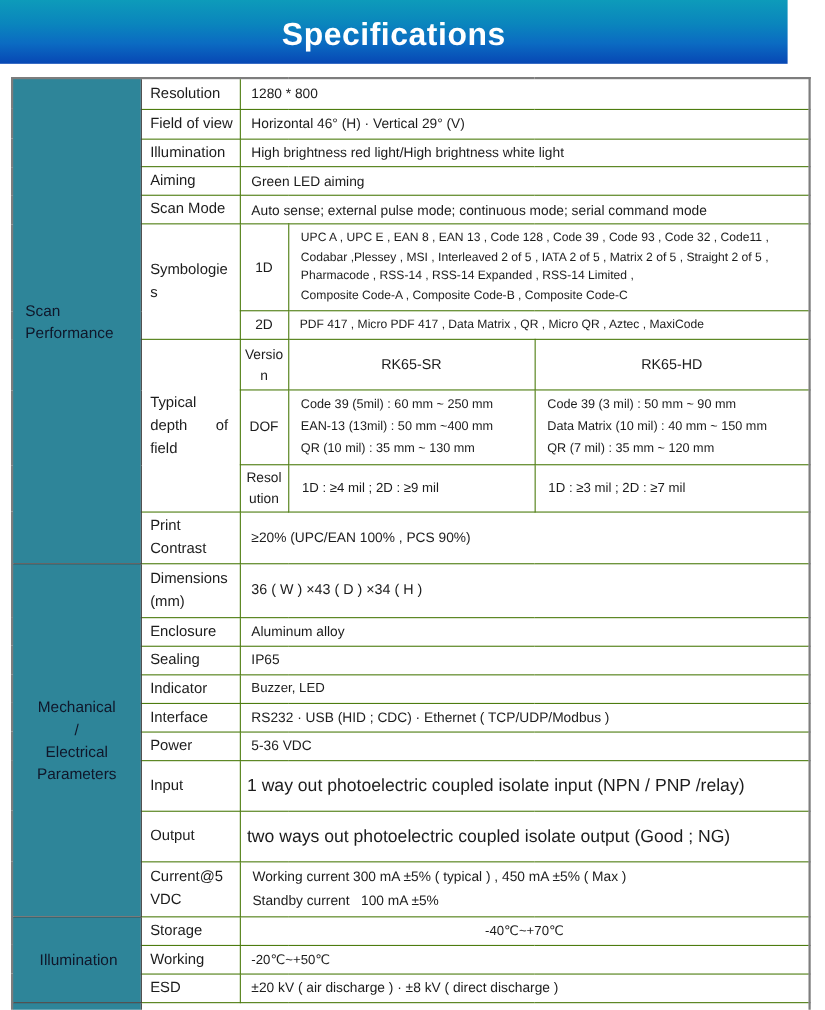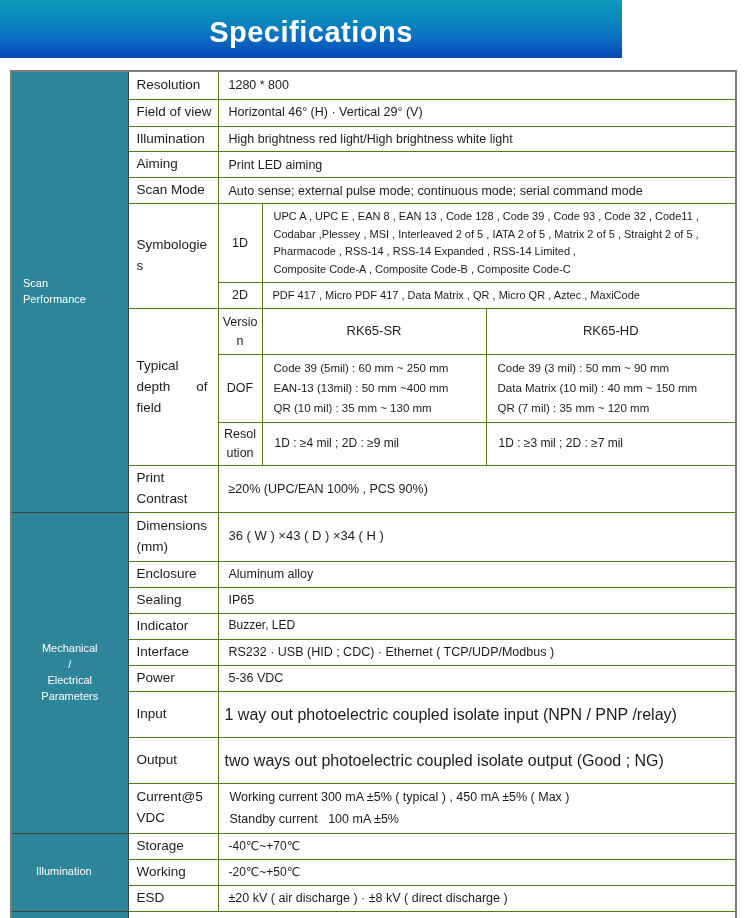--- a/index.html
+++ b/index.html
@@ -2,44 +2,44 @@
 <html><head>
 <meta charset="utf-8">
 <style>
   html,body{margin:0;padding:0;}
   body{
     width:750px;height:918px;background:#ffffff;
     font-family:"Liberation Sans","DejaVu Sans",sans-serif;
     color:#1c1c1c;-webkit-font-smoothing:antialiased;
   }
   .header{
-    height:58px;width:622px;
+    height:58px;width:716px;
     background:linear-gradient(to bottom,#0d9bba 0%,#0a85bd 38%,#0b6bc2 68%,#0747b4 100%);
     display:flex;align-items:center;justify-content:center;
   }
   .header h1{
     margin:0;padding-top:6px;color:#ffffff;font-size:29px;font-weight:bold;
     letter-spacing:0.5px;
   }
   .spec-table{
     margin:12px 0 0 10px;
     border-collapse:collapse;table-layout:fixed;
     width:725px;
     border:2px solid #7d7d7d;
   }
   .spec-table td{
     border:1px solid #4d7c0f;
     vertical-align:middle;
     overflow:hidden;
     box-sizing:border-box;
   }
   .side{
-    background:#2e8599;color:#ffffff;
+    background:#2e8599;color:#0f172a;
     border-color:#404040 !important;
-    font-size:11px;line-height:1.45;
+    font-size:14px;line-height:1.45;
     padding:2px 4px 2px 24px;
     vertical-align:middle;
   }
   .side.ctr{text-align:center;padding-left:4px;}
   .side.brk{overflow-wrap:anywhere;}
   .lbl{
     font-size:13.5px;padding:2px 4px 2px 8px;line-height:1.55;
     background:#ffffff;
   }
   .lbl.just{text-align:justify;padding-right:10px;}
@@ -83,21 +83,21 @@
     <tr style="height:27px">
       <td class="lbl">Field of view</td>
       <td class="val" colspan="3">Horizontal 46° (H) · Vertical 29° (V)</td>
     </tr>
     <tr style="height:25px">
       <td class="lbl">Illumination</td>
       <td class="val" colspan="3">High brightness red light/High brightness white light</td>
     </tr>
     <tr style="height:26px">
       <td class="lbl">Aiming</td>
-      <td class="val" colspan="3">Print LED aiming</td>
+      <td class="val" colspan="3">Green LED aiming</td>
     </tr>
     <tr style="height:25px">
       <td class="lbl">Scan Mode</td>
       <td class="val" colspan="3">Auto sense; external pulse mode; continuous mode; serial command mode</td>
     </tr>
     <tr style="height:79px">
       <td class="lbl brk" rowspan="2">Symbologies</td>
       <td class="sub">1D</td>
       <td class="val sm ml" colspan="2">UPC A , UPC E , EAN 8 , EAN 13 , Code 128 , Code 39 , Code 93 , Code 32 , Code11 ,
 Codabar ,Plessey , MSI , Interleaved 2 of 5 , IATA 2 of 5 , Matrix 2 of 5 , Straight 2 of 5 ,
@@ -171,21 +171,21 @@
     </tr>
     <tr style="height:48px">
       <td class="lbl">Current@5 VDC</td>
       <td class="val ml" colspan="3" style="line-height:1.8;">Working current 300 mA ±5% ( typical ) , 450 mA ±5% ( Max )
 Standby current&nbsp;&nbsp; 100 mA ±5%</td>
     </tr>
 
     <tr style="height:26px">
       <td class="side brk" rowspan="3">Illumination</td>
       <td class="lbl">Storage</td>
-      <td class="val" colspan="3" style="font-size:12px;">-40℃~+70℃</td>
+      <td class="val" colspan="3" style="font-size:12px;text-align:center;">-40℃~+70℃</td>
     </tr>
     <tr style="height:25px">
       <td class="lbl">Working</td>
       <td class="val" colspan="3" style="font-size:12px;">-20℃~+50℃</td>
     </tr>
     <tr style="height:24px">
       <td class="lbl">ESD</td>
       <td class="val" colspan="3">±20 kV ( air discharge ) · ±8 kV ( direct discharge )</td>
     </tr>
 

